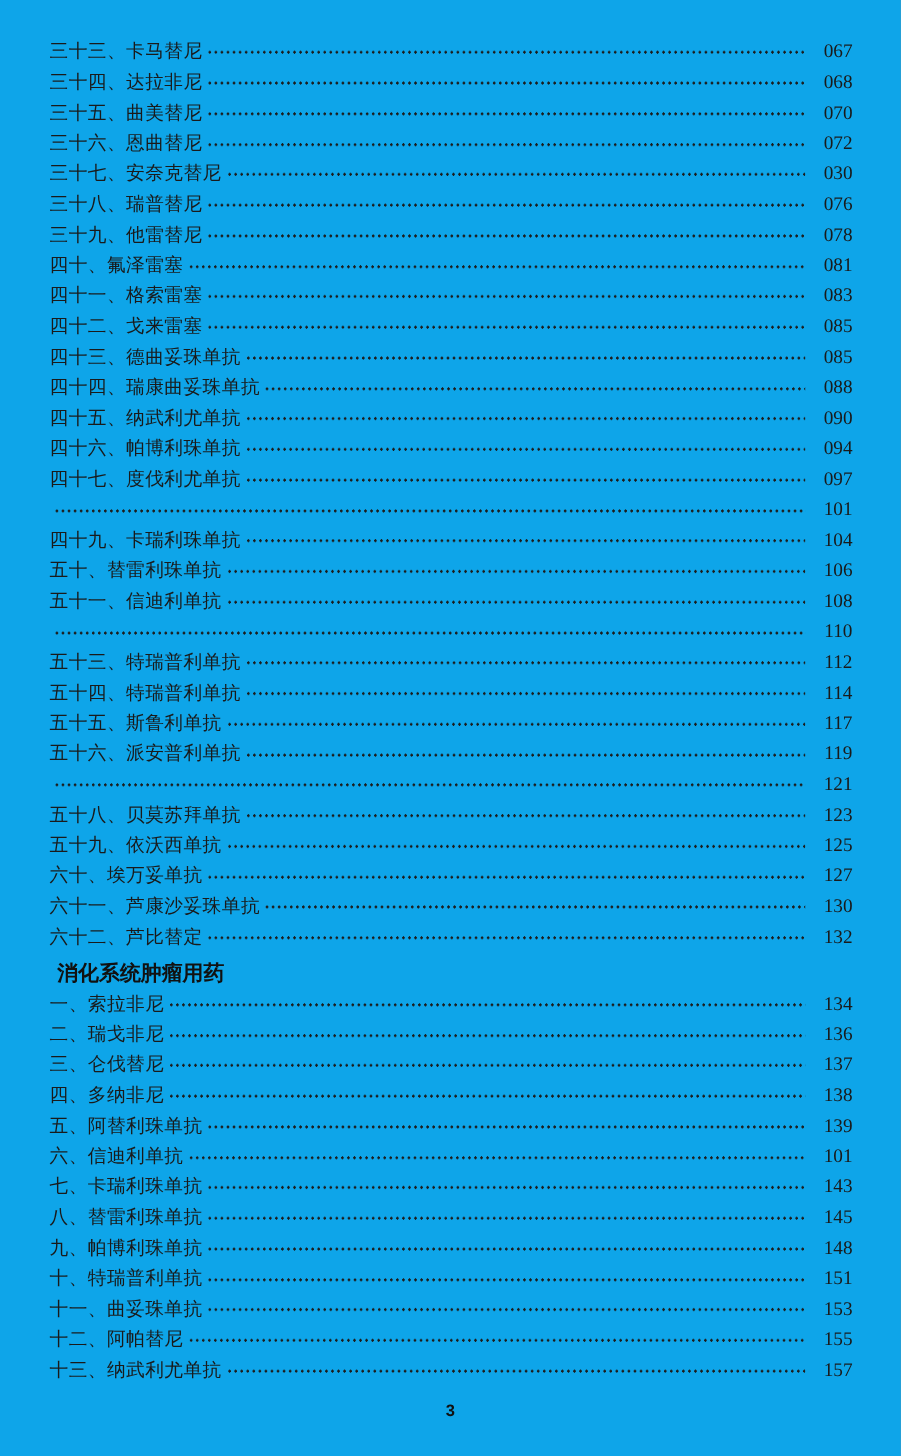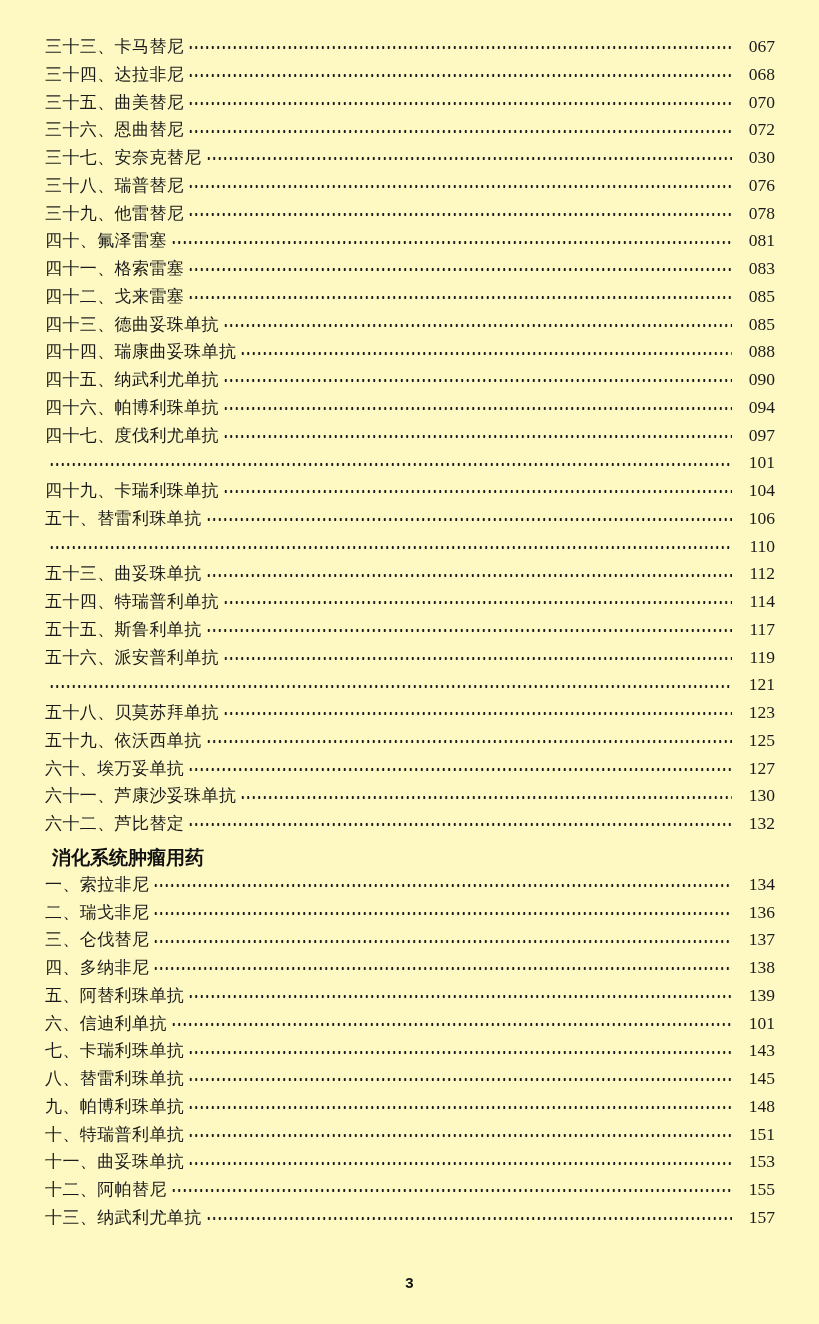--- a/index.html
+++ b/index.html
@@ -1,21 +1,21 @@
 <!DOCTYPE html>
 <html><head>
 <meta charset="utf-8">
 <style>
   html, body { margin: 0; padding: 0; background: #888; }
   .page {
     position: relative;
     width: 819px;
     height: 1324px;
     margin: 0 auto;
-    background: #fef9c3;
+    background: #0ea5e9;
     color: #1a1a1a;
     overflow: hidden;
     font-family: "Liberation Serif", "DejaVu Serif", serif;
   }
   .toc {
     position: absolute;
     left: 45px;
     right: 44px;
     top: 33px;
   }
@@ -157,25 +157,30 @@
         <span class="toc-label">四十九、卡瑞利珠单抗</span>
         <span class="toc-leader"></span>
         <span class="toc-page">104</span>
       </div>
       <div class="toc-row">
         <span class="toc-label">五十、替雷利珠单抗</span>
         <span class="toc-leader"></span>
         <span class="toc-page">106</span>
       </div>
       <div class="toc-row">
+        <span class="toc-label">五十一、信迪利单抗</span>
+        <span class="toc-leader"></span>
+        <span class="toc-page">108</span>
+      </div>
+      <div class="toc-row">
         <span class="toc-leader"></span>
         <span class="toc-page">110</span>
       </div>
       <div class="toc-row">
-        <span class="toc-label">五十三、曲妥珠单抗</span>
+        <span class="toc-label">五十三、特瑞普利单抗</span>
         <span class="toc-leader"></span>
         <span class="toc-page">112</span>
       </div>
       <div class="toc-row">
         <span class="toc-label">五十四、特瑞普利单抗</span>
         <span class="toc-leader"></span>
         <span class="toc-page">114</span>
       </div>
       <div class="toc-row">
         <span class="toc-label">五十五、斯鲁利单抗</span>

